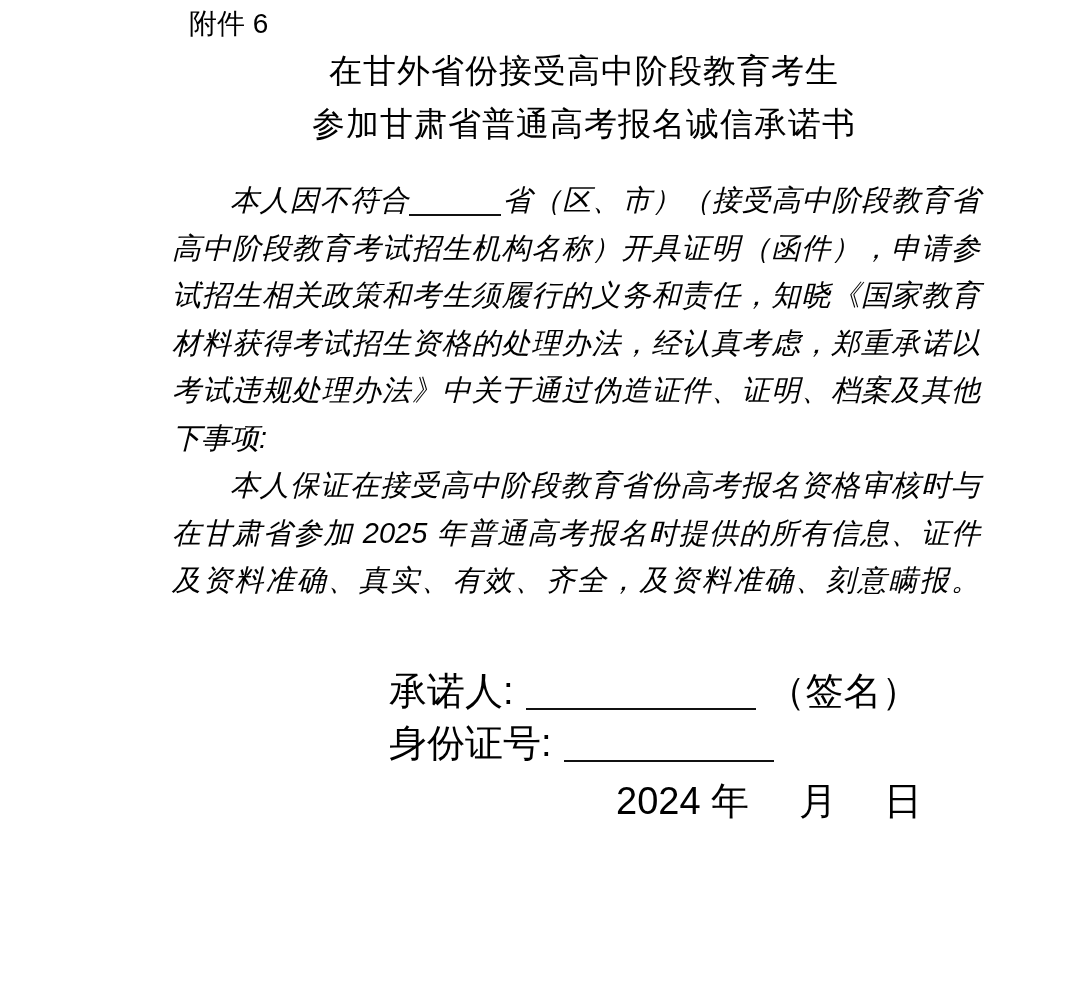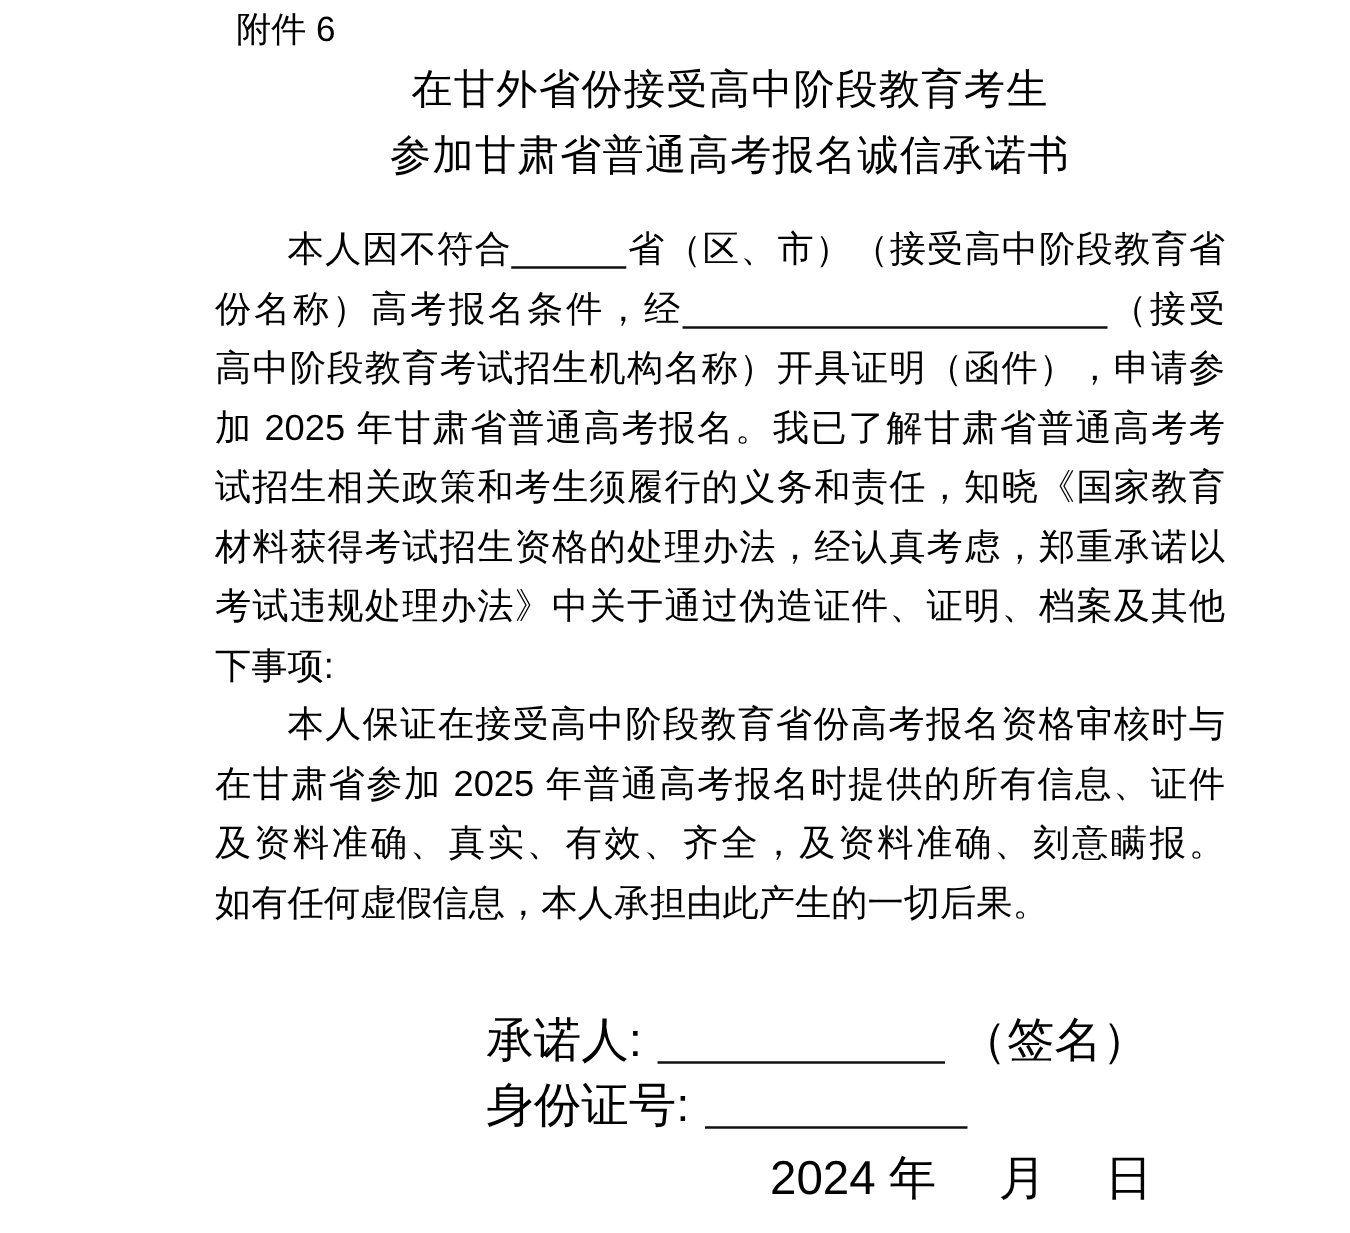--- a/index.html
+++ b/index.html
@@ -27,20 +27,21 @@
     font-size: 33px;
     line-height: 53px;
     font-weight: 500;
     letter-spacing: 1px;
   }
   .body-text-block {
     width: 808px;
     margin: 27px 0 0 128px;
     font-size: 29px;
     line-height: 47.5px;
+    font-style: italic;
   }
   .line { width: 808px; }
   .just { text-align: justify; text-align-last: justify; }
   .ind  { padding-left: 58px; width: 750px; }
   .blank {
     display: inline-block;
     height: 1em;
     border-bottom: 2px solid #111111;
     vertical-align: -6px;
   }
@@ -66,31 +67,28 @@
 
   <div class="attachment">附件 6</div>
 
   <div class="doc-title">
     <div>在甘外省份接受高中阶段教育考生</div>
     <div>参加甘肃省普通高考报名诚信承诺书</div>
   </div>
 
   <div class="body-text-block">
       <div class="line just ind"><span>本人因不符合</span><span class="blank" style="width: 92px;"></span><span>省（区、市）（接受高中阶段教育省</span></div>
-      <div class="line just"><span>份名称）高考报名条件，经</span><span class="blank" style="width: 340px;"></span><span>（接受</span></div>
       <div class="line just"><span>高中阶段教育考试招生机构名称）开具证明（函件），申请参</span></div>
-      <div class="line just"><span>加 2025 年甘肃省普通高考报名。我已了解甘肃省普通高考考</span></div>
       <div class="line just"><span>试招生相关政策和考生须履行的义务和责任，知晓《国家教育</span></div>
       <div class="line just"><span>材料获得考试招生资格的处理办法，经认真考虑，郑重承诺以</span></div>
       <div class="line just"><span>考试违规处理办法》中关于通过伪造证件、证明、档案及其他</span></div>
       <div class="line"><span>下事项:</span></div>
       <div class="line just ind"><span>本人保证在接受高中阶段教育省份高考报名资格审核时与</span></div>
       <div class="line just"><span>在甘肃省参加 2025 年普通高考报名时提供的所有信息、证件</span></div>
       <div class="line just"><span>及资料准确、真实、有效、齐全，及资料准确、刻意瞒报。</span></div>
-      <div class="line"><span>如有任何虚假信息，本人承担由此产生的一切后果。</span></div>
     </div>
 
   <div class="sig-block">
     <div class="sig-line">
       <span>承诺人:</span><span class="sig-gap"></span><span class="blank" style="width: 230px;"></span><span class="sig-gap"></span><span>（签名）</span>
     </div>
     <div class="sig-line">
       <span>身份证号:</span><span class="sig-gap"></span><span class="blank" style="width: 210px;"></span>
     </div>
   </div>

